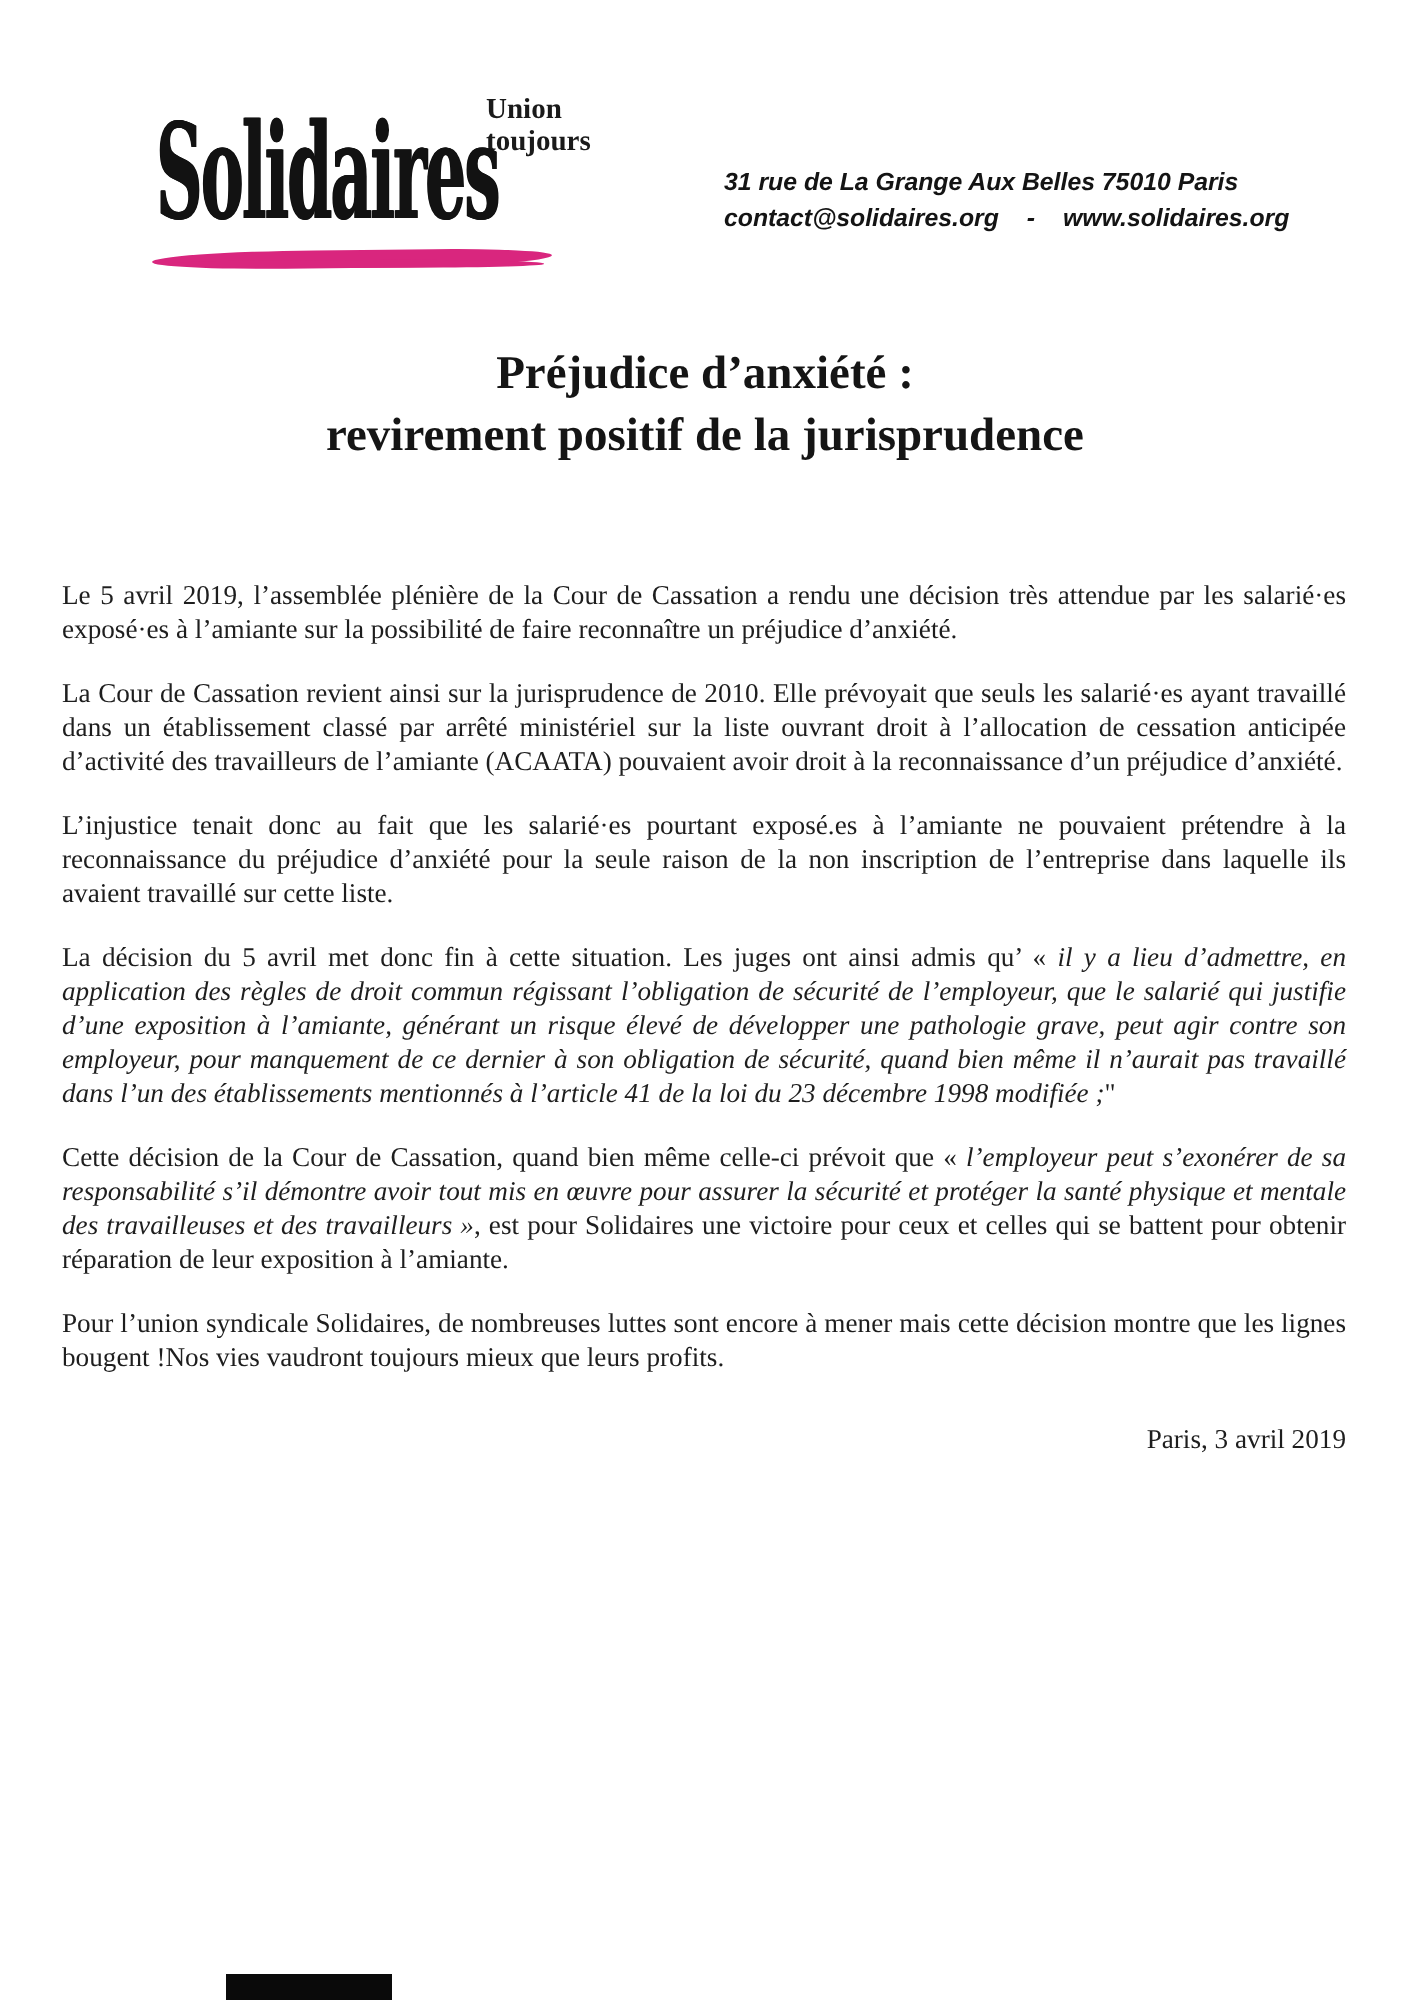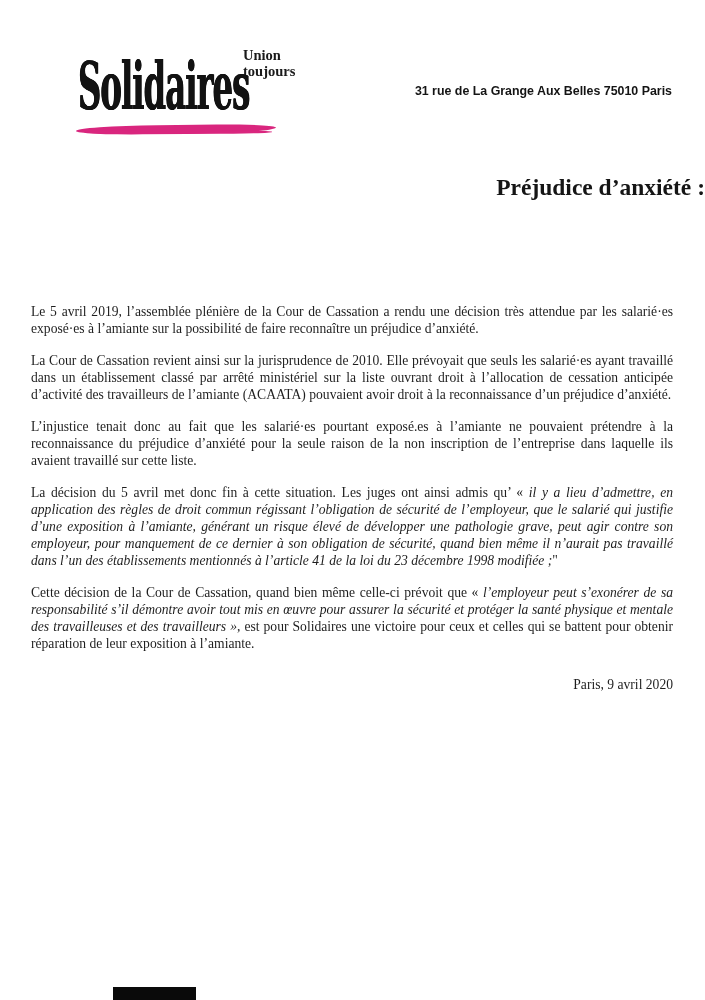--- a/index.html
+++ b/index.html
@@ -49,49 +49,49 @@
     content: ""; position: absolute; left: 8px; top: 5px;
     width: 188px; height: 4px;
     background: #d9267e;
     border-radius: 40% 60% 45% 55% / 60% 70% 55% 75%;
     transform: rotate(0.4deg);
   }
 
   
   .address-block {
     position: absolute; left: 362px; top: 82px; width: 310px;
-    text-align: right;
+    text-align: left;
     font-family: "Liberation Sans", sans-serif;
     font-weight: bold;
+    font-style: italic;
     font-size: 12.4px;
     line-height: 18px;
     color: #141414;
     white-space: nowrap;
   }
   .address-sep { display: inline-block; margin: 0 14px; }
 
   
   .doc-title {
     position: absolute; left: 0; top: 172px; width: 100%;
-    text-align: right;
+    text-align: center;
     font-family: "Liberation Serif", serif;
     font-weight: bold;
     font-size: 23.5px;
     line-height: 31px;
     color: #151515;
   }
 
   
   .content {
     position: absolute; left: 31px; top: 289px; width: 642px;
     font-size: 13.6px;
     line-height: 17px;
     text-align: justify;
     color: #1e1e1e;
-    margin-top: 14px;
   }
   .content p.para { margin-bottom: 15px; }
   .content i { }
 
   .dateline {
     text-align: right;
     margin-top: 24px;
     font-size: 13.6px;
   }
 
@@ -111,31 +111,36 @@
     <div class="logo-tagline">
       <div>Union</div>
       <div>toujours</div>
     </div>
     <div class="logo-brand">Solidaires</div>
     <div class="logo-underline"></div>
   </div>
 
   <div class="address-block">
     <div>31 rue de La Grange Aux Belles 75010 Paris</div>
+    <div>
+      <span>contact@solidaires.org</span><span class="address-sep">-</span><span>www.solidaires.org</span>
+    </div>
   </div>
 
   <div class="doc-title">
     <div>Préjudice d’anxiété :</div>
+    <div>revirement positif de la jurisprudence</div>
   </div>
 
   <div class="content">
 
   <p class="para"><span>Le 5 avril 2019, l’assemblée plénière de la Cour de Cassation a rendu une décision très attendue par les salarié·es exposé·es à l’amiante sur la possibilité de faire reconnaître un préjudice d’anxiété.</span></p>
       <p class="para"><span>La Cour de Cassation revient ainsi sur la jurisprudence de 2010. Elle prévoyait que seuls les salarié·es ayant travaillé dans un établissement classé par arrêté ministériel sur la liste ouvrant droit à l’allocation de cessation anticipée d’activité des travailleurs de l’amiante (ACAATA) pouvaient avoir droit à la reconnaissance d’un préjudice d’anxiété.</span></p>
       <p class="para"><span>L’injustice tenait donc au fait que les salarié·es pourtant exposé.es à l’amiante ne pouvaient prétendre à la reconnaissance du préjudice d’anxiété pour la seule raison de la non inscription de l’entreprise dans laquelle ils avaient travaillé sur cette liste.</span></p>
       <p class="para"><span>La décision du 5 avril met donc fin à cette situation. Les juges ont ainsi admis qu’ « </span><i>il y a lieu d’admettre, en application des règles de droit commun régissant l’obligation de sécurité de l’employeur, que le salarié qui justifie d’une exposition à l’amiante, générant un risque élevé de développer une pathologie grave, peut agir contre son employeur, pour manquement de ce dernier à son obligation de sécurité, quand bien même il n’aurait pas travaillé dans l’un des établissements mentionnés à l’article 41 de la loi du 23 décembre 1998 modifiée ;</i><span>"</span></p>
       <p class="para"><span>Cette décision de la Cour de Cassation, quand bien même celle-ci prévoit que « </span><i>l’employeur peut s’exonérer de sa responsabilité s’il démontre avoir tout mis en œuvre pour assurer la sécurité et protéger la santé physique et mentale des travailleuses et des travailleurs »</i><span>, est pour Solidaires une victoire pour ceux et celles qui se battent pour obtenir réparation de leur exposition à l’amiante.</span></p>
-      <div class="dateline">Paris, 9 avril 2020</div>
+      <p class="para"><span>Pour l’union syndicale Solidaires, de nombreuses luttes sont encore à mener mais cette décision montre que les lignes bougent !Nos vies vaudront toujours mieux que leurs profits.</span></p>
+      <div class="dateline">Paris, 3 avril 2019</div>
     </div>
 
   <div class="scan-mark"></div>
 
 </div>
 
 </body></html>

